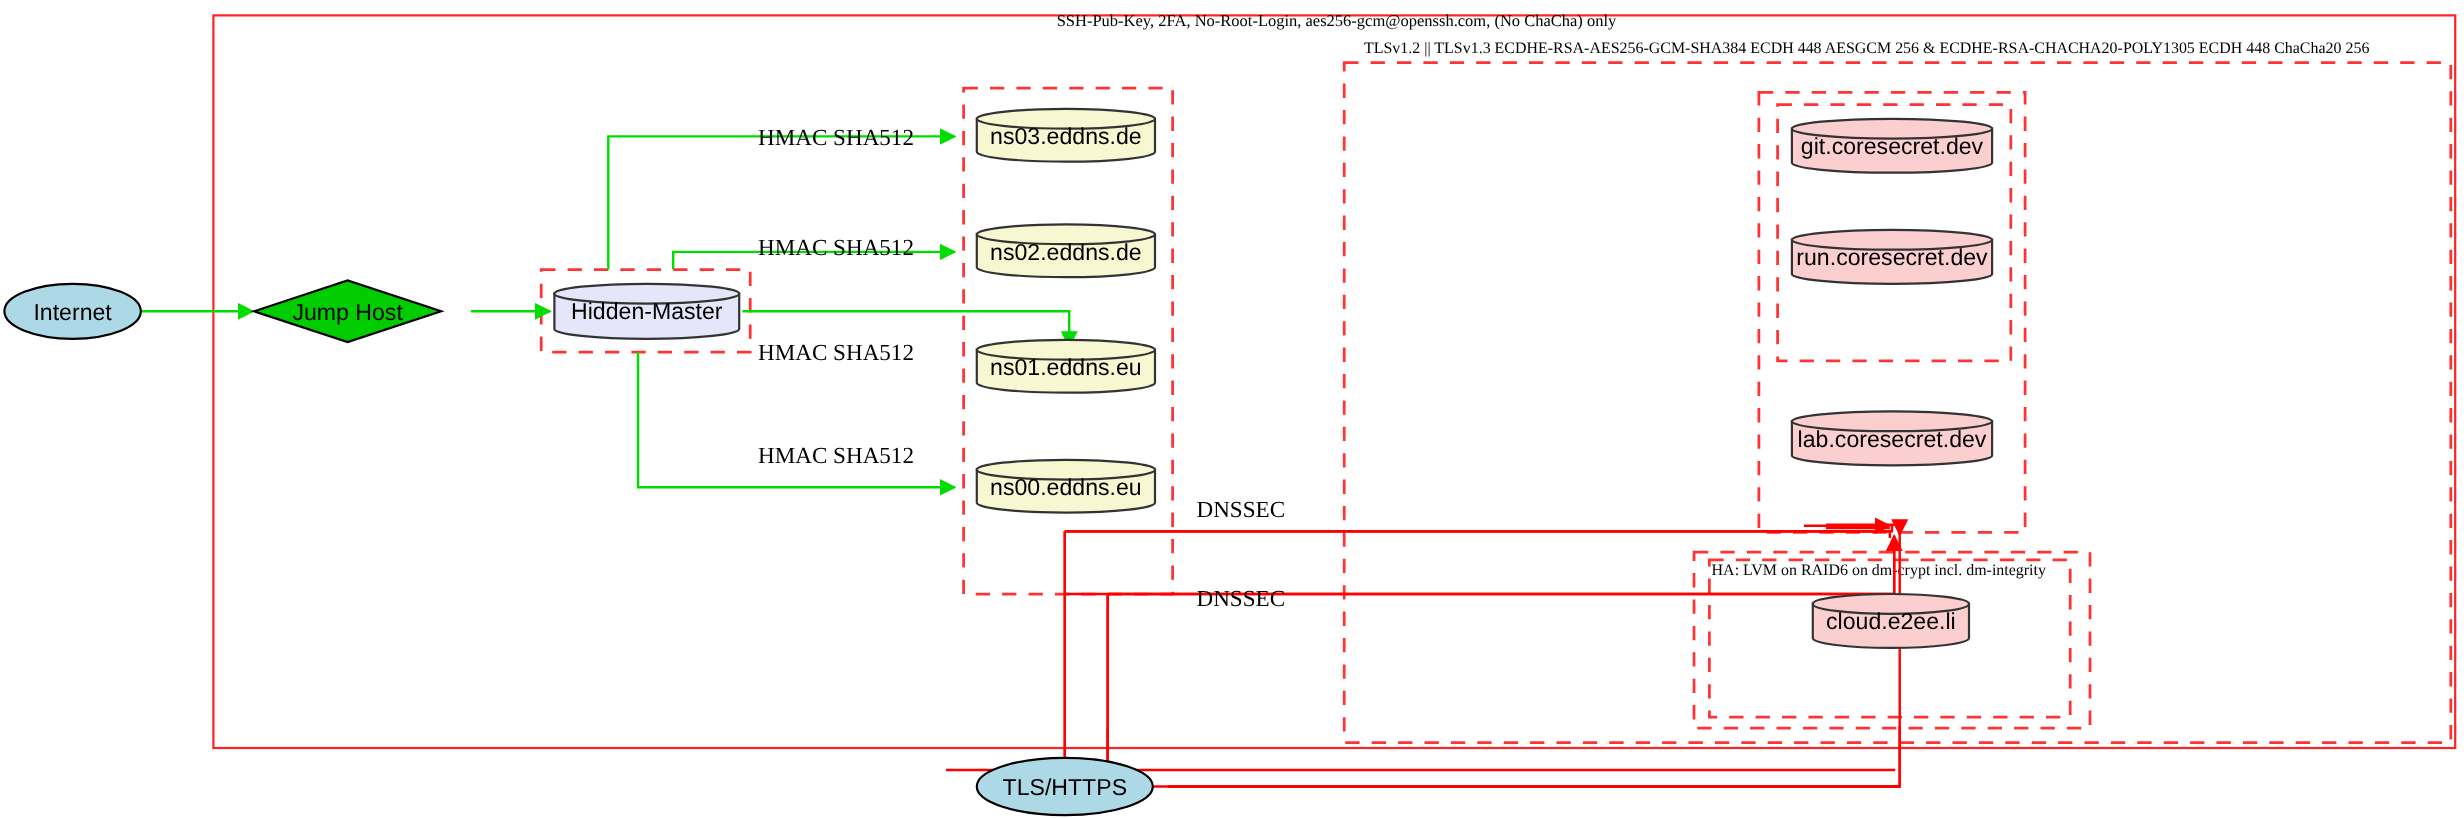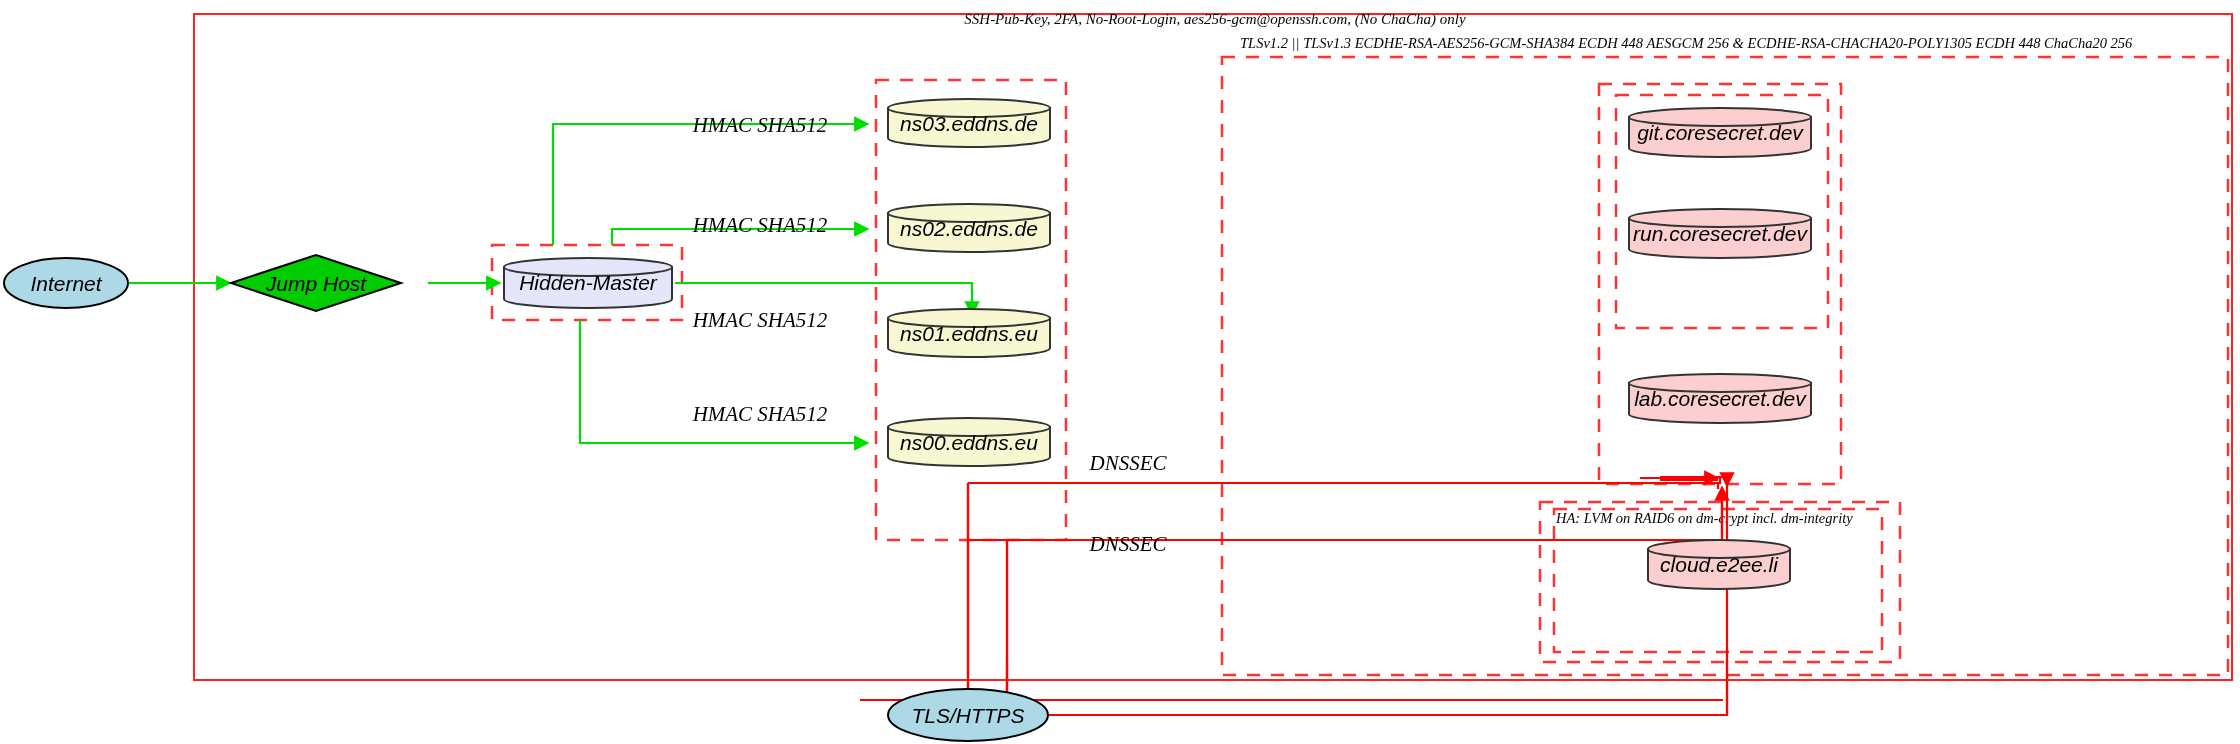--- a/index.html
+++ b/index.html
@@ -7,21 +7,20 @@
     padding: 0;
     background: #ffffff;
   }
   #canvas-wrap {
     position: relative;
     width: 2240px;
     height: 744px;
     background: #ffffff;
     overflow: hidden;
     font-family: "Liberation Sans", sans-serif;
-    font-style: italic;
   }
   svg#diagram {
     position: absolute;
     left: 0;
     top: 0;
     width: 2240px;
     height: 744px;
     display: block;
   }
   .serif-label {

